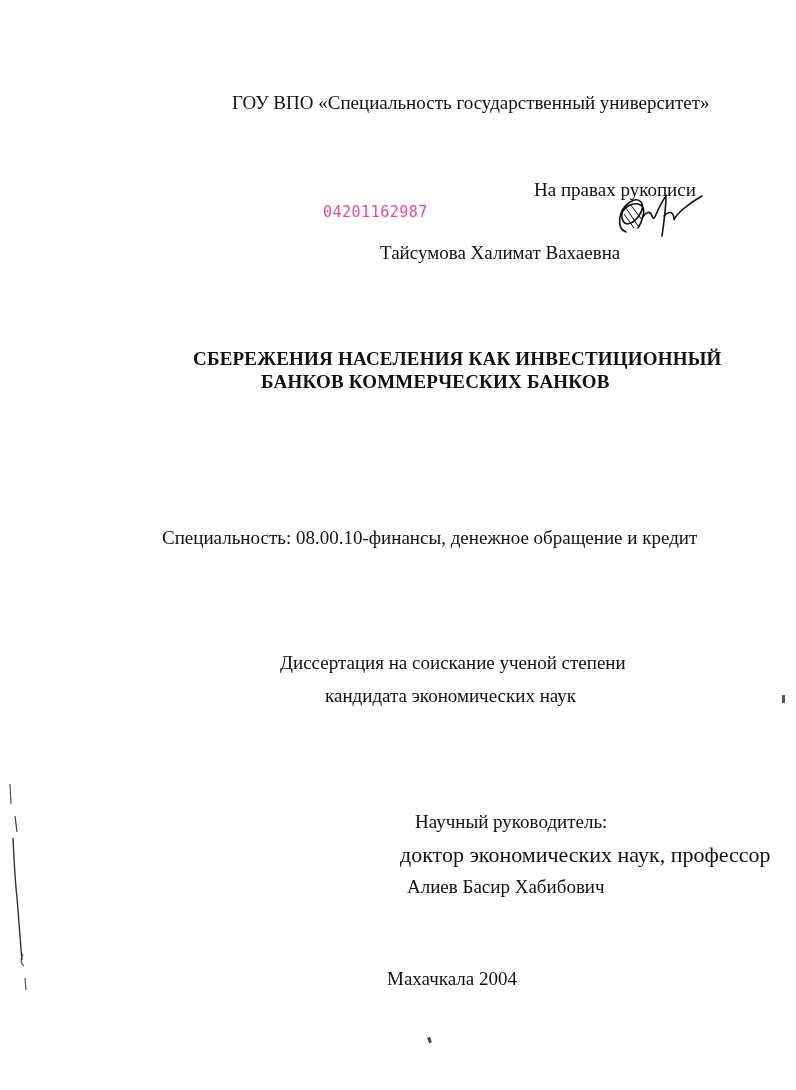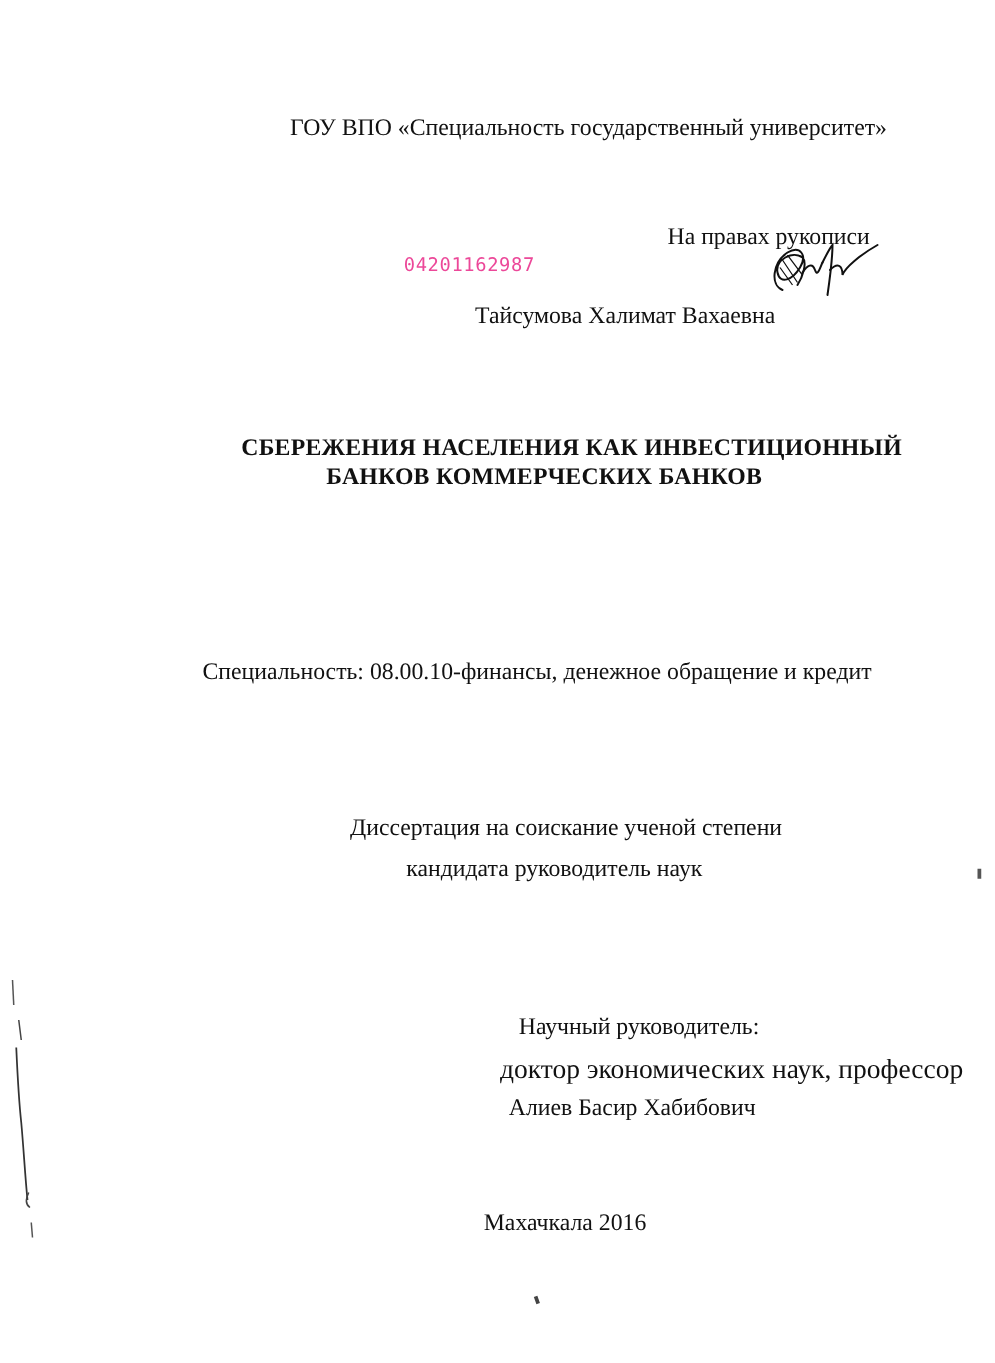--- a/index.html
+++ b/index.html
@@ -98,27 +98,27 @@
   <div class="line code">04201162987</div>
 
   <div class="line author">Тайсумова Халимат Вахаевна</div>
 
   <div class="line title title-1">СБЕРЕЖЕНИЯ НАСЕЛЕНИЯ КАК ИНВЕСТИЦИОННЫЙ</div>
   <div class="line title title-2">БАНКОВ КОММЕРЧЕСКИХ БАНКОВ</div>
 
   <div class="line specialty">Специальность: 08.00.10-финансы, денежное обращение и кредит</div>
 
   <div class="line degree-1">Диссертация на соискание ученой степени</div>
-  <div class="line degree-2">кандидата руководитель наук</div>
+  <div class="line degree-2">кандидата экономических наук</div>
 
   <div class="line sup-1">Научный руководитель:</div>
   <div class="line sup-2">доктор экономических наук, профессор</div>
   <div class="line sup-3">Алиев Басир Хабибович</div>
 
-  <div class="line city">Махачкала 2016</div>
+  <div class="line city">Махачкала 2004</div>
 
   <svg class="scan-mark left-edge" viewBox="0 0 40 220" xmlns="http://www.w3.org/2000/svg">
     <path d="M10 4 L11 24" stroke="#555" stroke-width="1.2" fill="none"></path>
     <path d="M15 36 L17 52" stroke="#444" stroke-width="1.2" fill="none"></path>
     <path d="M13 58 C14 80, 15 100, 17 118 C19 140, 20 160, 22 180" stroke="#333" stroke-width="1.4" fill="none"></path>
     <path d="M23 174 C20 180, 21 184, 24 186" stroke="#444" stroke-width="1.2" fill="none"></path>
     <path d="M25 198 L26 210" stroke="#555" stroke-width="1.2" fill="none"></path>
   </svg>
 
   <div class="scan-mark right-speck"></div>

